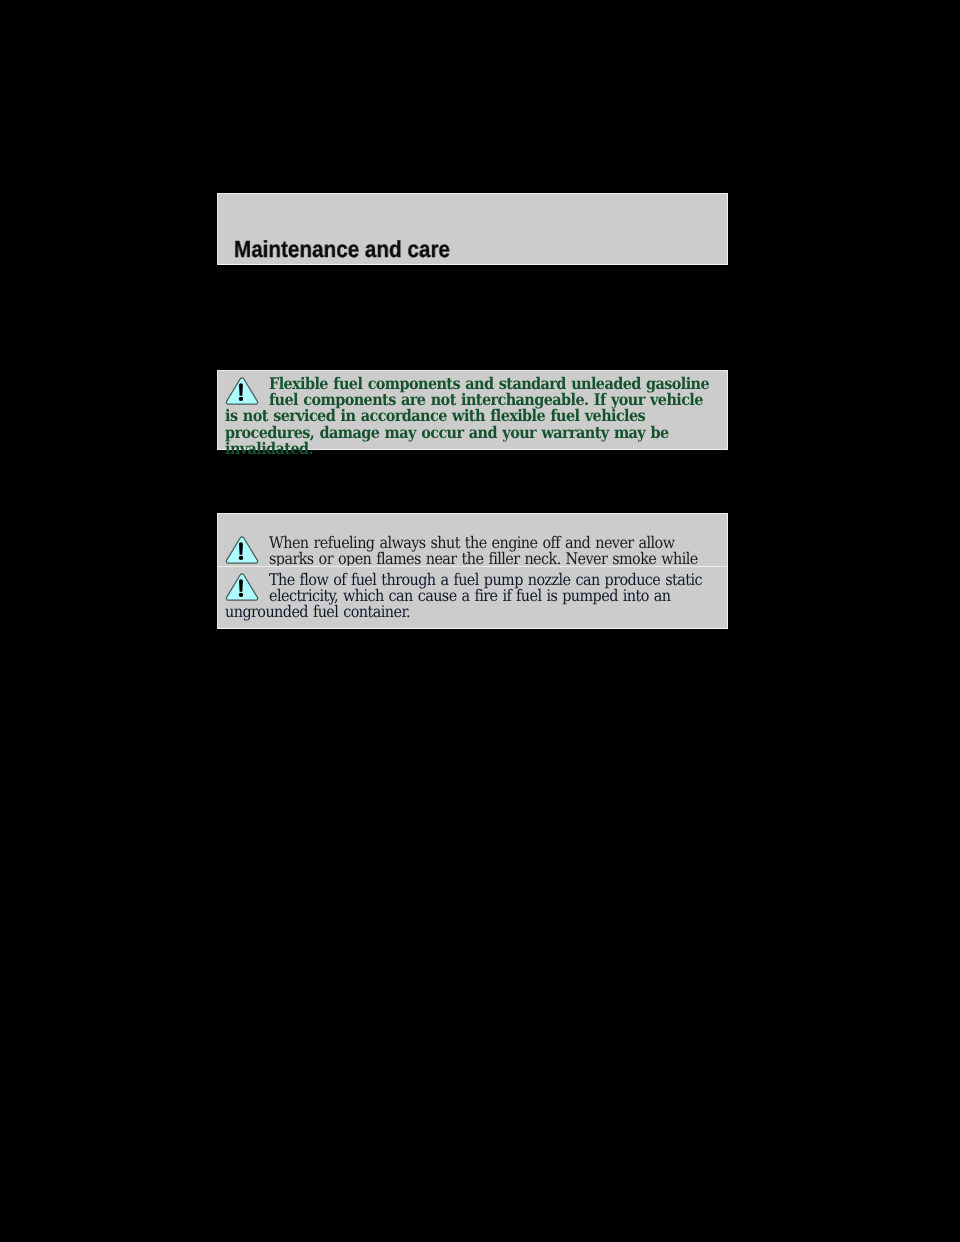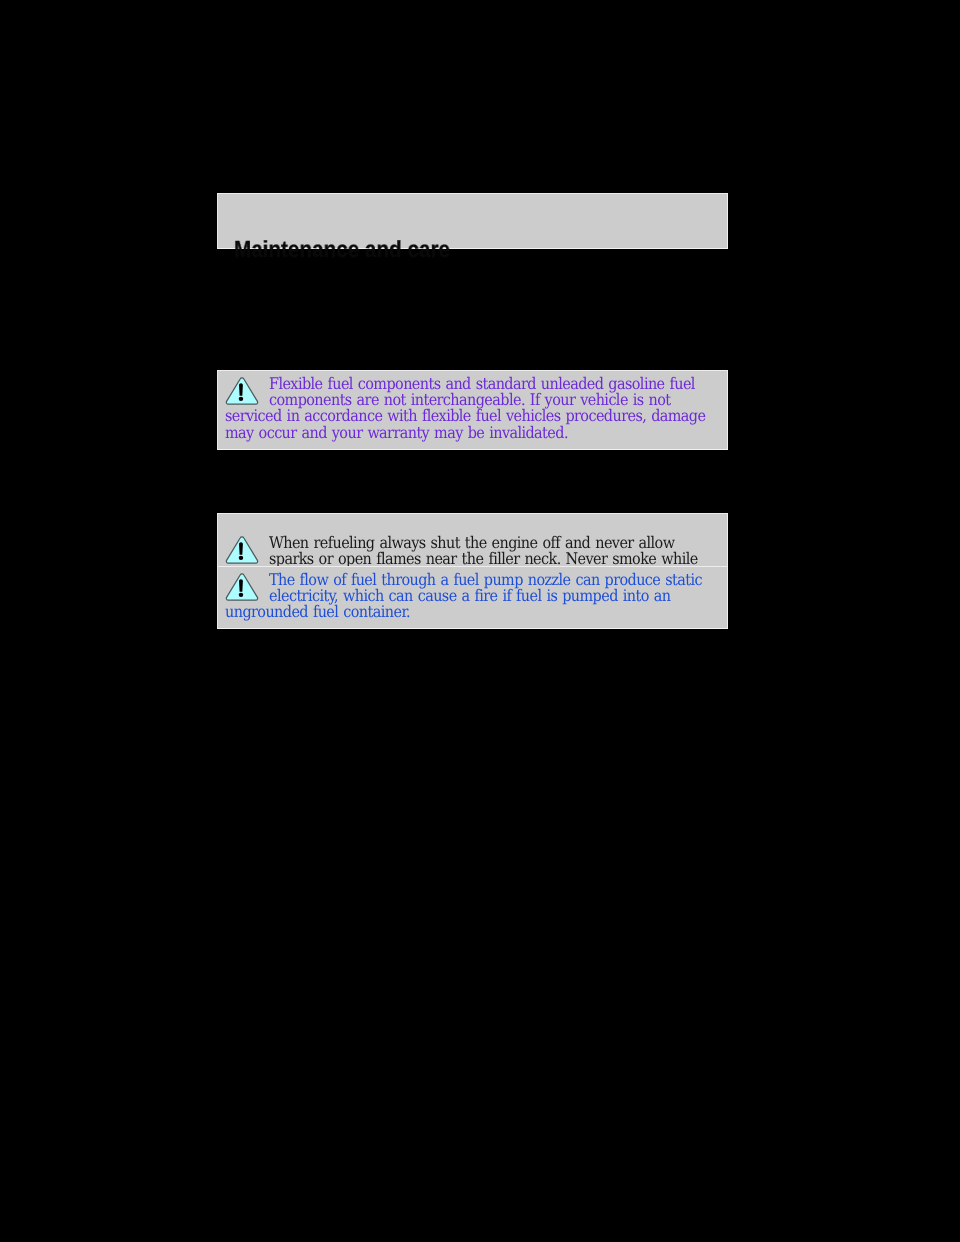--- a/index.html
+++ b/index.html
@@ -4,21 +4,21 @@
 <title>Maintenance and care</title>
 <style>
   html,body{margin:0;padding:0;}
   body{width:960px;height:1242px;background:#000;overflow:hidden;
        font-family:"DejaVu Serif Condensed","DejaVu Serif",serif;
        -webkit-font-smoothing:antialiased;text-rendering:geometricPrecision;}
 
   .page{position:absolute;left:0;top:0;width:960px;height:1242px;background:#000;}
 
   
-  .chapter-title-bar{position:absolute;left:217px;top:193px;width:511px;height:56px;
+  .chapter-title-bar{position:absolute;left:217px;top:193px;width:511px;height:72px;
        background:#cccccc;box-sizing:border-box;
        border-top:1px solid #ededed;border-left:1px solid #e6e6e6;
        border-right:1px solid #efefef;border-bottom:1px solid #f2f2f2;}
   .chapter-title{position:absolute;left:15.8px;top:41.5px;white-space:nowrap;will-change:transform;
        font-family:"Liberation Sans",sans-serif;font-weight:bold;font-size:23.3px;
        color:#0a0a0a;-webkit-text-stroke:0.3px #0a0a0a;
        transform:scaleX(0.887);transform-origin:left top;}
 
   
   .warn{position:absolute;left:217px;width:511px;background:#cccccc;box-sizing:border-box;
@@ -38,36 +38,36 @@
 </head>
 <body>
 
 <div class="page">
 
   <div class="chapter-title-bar" style="background: rgb(204, 204, 204);">
     <div class="chapter-title">Maintenance and care</div>
   </div>
 
   <div class="warn" id="warn-0" style="top: 370px; height: 80px; background: rgb(204, 204, 204);">
-    <div class="warn-body" style="color: #6d28d9;"><svg class="tri" viewBox="0 0 62 53" preserveAspectRatio="none" shape-rendering="geometricPrecision">
+    <div class="warn-body" style="color: #14532d; font-weight: bold;"><svg class="tri" viewBox="0 0 62 53" preserveAspectRatio="none" shape-rendering="geometricPrecision">
           <path class="tri-outline" d="M27.6 5.6 L2.9 47.2 a3.3 3.3 0 0 0 2.9 5.0 H56.2 a3.3 3.3 0 0 0 2.9 -5.0 L34.4 5.6 a3.9 3.9 0 0 0 -6.8 0 Z" fill="#adfcff" stroke="#4a5c5c" stroke-width="2.3" stroke-linejoin="round"></path>
           <path class="tri-bar" d="M29.1 13.3 c2.1 0 3.6 1.5 3.5 3.6 l-1.0 19.8 h-5.0 l-1.0 -19.8 c-0.1 -2.1 1.4 -3.6 3.5 -3.6 Z" fill="#000000"></path>
           <circle class="tri-dot" cx="29.1" cy="42.5" r="4.1" fill="#000000"></circle>
         </svg><span>Flexible fuel components and standard unleaded gasoline fuel components are not interchangeable. If your vehicle is not serviced in accordance with flexible fuel vehicles procedures, damage may occur and your warranty may be invalidated.</span></div>
   </div>
 
   <div class="warn" id="warn-1" style="top: 470px; height: 81px; padding-top: 16px; background: rgb(204, 204, 204); margin-top: 43px;">
     <div class="warn-body" style="color: rgb(26, 26, 26);"><svg class="tri" viewBox="0 0 62 53" preserveAspectRatio="none" shape-rendering="geometricPrecision">
           <path class="tri-outline" d="M27.6 5.6 L2.9 47.2 a3.3 3.3 0 0 0 2.9 5.0 H56.2 a3.3 3.3 0 0 0 2.9 -5.0 L34.4 5.6 a3.9 3.9 0 0 0 -6.8 0 Z" fill="#adfcff" stroke="#4a5c5c" stroke-width="2.3" stroke-linejoin="round"></path>
           <path class="tri-bar" d="M29.1 13.3 c2.1 0 3.6 1.5 3.5 3.6 l-1.0 19.8 h-5.0 l-1.0 -19.8 c-0.1 -2.1 1.4 -3.6 3.5 -3.6 Z" fill="#000000"></path>
           <circle class="tri-dot" cx="29.1" cy="42.5" r="4.1" fill="#000000"></circle>
         </svg><span>When refueling always shut the engine off and never allow sparks or open flames near the filler neck. Never smoke while refueling. Fuel vapor is extremely hazardous under certain conditions. Care should be taken to avoid inhaling excess fumes.</span></div>
   </div>
 
   <div class="warn" id="warn-2" style="top: 566px; height: 63px; background: rgb(204, 204, 204);">
-    <div class="warn-body" style="color: #1d4ed8;"><svg class="tri" viewBox="0 0 62 53" preserveAspectRatio="none" shape-rendering="geometricPrecision">
+    <div class="warn-body" style="color: #0f172a;"><svg class="tri" viewBox="0 0 62 53" preserveAspectRatio="none" shape-rendering="geometricPrecision">
           <path class="tri-outline" d="M27.6 5.6 L2.9 47.2 a3.3 3.3 0 0 0 2.9 5.0 H56.2 a3.3 3.3 0 0 0 2.9 -5.0 L34.4 5.6 a3.9 3.9 0 0 0 -6.8 0 Z" fill="#adfcff" stroke="#4a5c5c" stroke-width="2.3" stroke-linejoin="round"></path>
           <path class="tri-bar" d="M29.1 13.3 c2.1 0 3.6 1.5 3.5 3.6 l-1.0 19.8 h-5.0 l-1.0 -19.8 c-0.1 -2.1 1.4 -3.6 3.5 -3.6 Z" fill="#000000"></path>
           <circle class="tri-dot" cx="29.1" cy="42.5" r="4.1" fill="#000000"></circle>
         </svg><span>The flow of fuel through a fuel pump nozzle can produce static electricity, which can cause a fire if fuel is pumped into an ungrounded fuel container.</span></div>
   </div>
 
 </div>
 
 </body></html>

